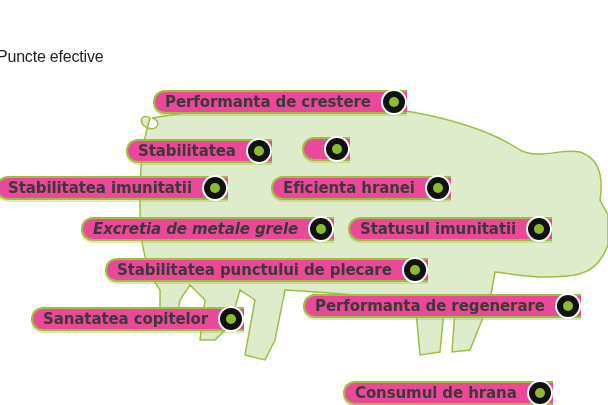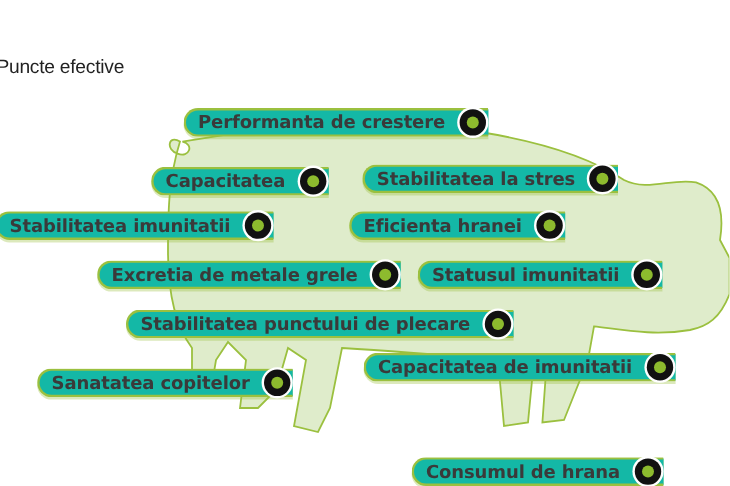--- a/index.html
+++ b/index.html
@@ -11,21 +11,21 @@
   .title {
     position: absolute; left: -3px; top: 48px;
     font-size: 16px; color: #222; letter-spacing: -0.2px;
     font-family: "Liberation Sans", sans-serif;
   }
   svg.pig { position: absolute; left: 0; top: 0; }
   .pill {
     position: absolute; height: 24px; box-sizing: border-box;
     border: 2px solid #9bc03f; border-right: none;
     border-radius: 13px 0 0 13px;
-    background: #14b8a6;
+    background: #ec4899;
     display: flex; align-items: center;
     padding-left: 10px; padding-right: 36px;
     font-weight: bold; font-size: 15px; color: #3a3a3a;
     white-space: nowrap; letter-spacing: -0.1px;
     box-shadow: 0 2px 0 rgba(155,192,63,0.35);
   }
   .pill .dot {
     position: absolute; right: 0; top: 50%;
     width: 26px; height: 26px; margin-top: -13px;
     border-radius: 50%; background: #fff;
@@ -76,56 +76,55 @@
            C145 270 140 240 140 210
            C140 180 140 150 150 118 Z" fill="#dfeccb" stroke="#9bc03f" stroke-width="1.5"></path>
 </svg>
 
 <div class="pill" style="left:153px; top:90px;">
   <span>Performanta de crestere</span>
   <span class="dot"></span>
 </div>
 
 <div class="pill" style="left:126px; top:139px;">
-  <span>Capacitatea</span>
+  <span>Stabilitatea</span>
   <span class="dot"></span>
 </div>
 
 <div class="pill" style="left:302px; top:137px;">
-  <span>Stabilitatea la stres</span>
   <span class="dot"></span>
 </div>
 
 <div class="pill" style="left:-4px; top:176px;">
   <span>Stabilitatea imunitatii</span>
   <span class="dot"></span>
 </div>
 
-<div class="pill" style="left:271px; top:176px;margin-left:20px;">
+<div class="pill" style="left:271px; top:176px;">
   <span>Eficienta hranei</span>
   <span class="dot"></span>
 </div>
 
-<div class="pill" style="left:81px; top:217px;">
+<div class="pill" style="left:81px; top:217px;font-style:italic;">
   <span>Excretia de metale grele</span>
   <span class="dot"></span>
 </div>
 
 <div class="pill" style="left:348px; top:217px;">
   <span>Statusul imunitatii</span>
   <span class="dot"></span>
 </div>
 
 <div class="pill" style="left:105px; top:258px;">
   <span>Stabilitatea punctului de plecare</span>
   <span class="dot"></span>
 </div>
 
 <div class="pill" style="left:303px; top:294px;">
-  <span>Capacitatea de imunitatii</span>
+  <span>Performanta de regenerare</span>
   <span class="dot"></span>
 </div>
 
 <div class="pill" style="left:31px; top:307px;">
   <span>Sanatatea copitelor</span>
   <span class="dot"></span>
 </div>
 
 <div class="pill" style="left:343px; top:337px;margin-top:44px;">
   <span>Consumul de hrana</span>

